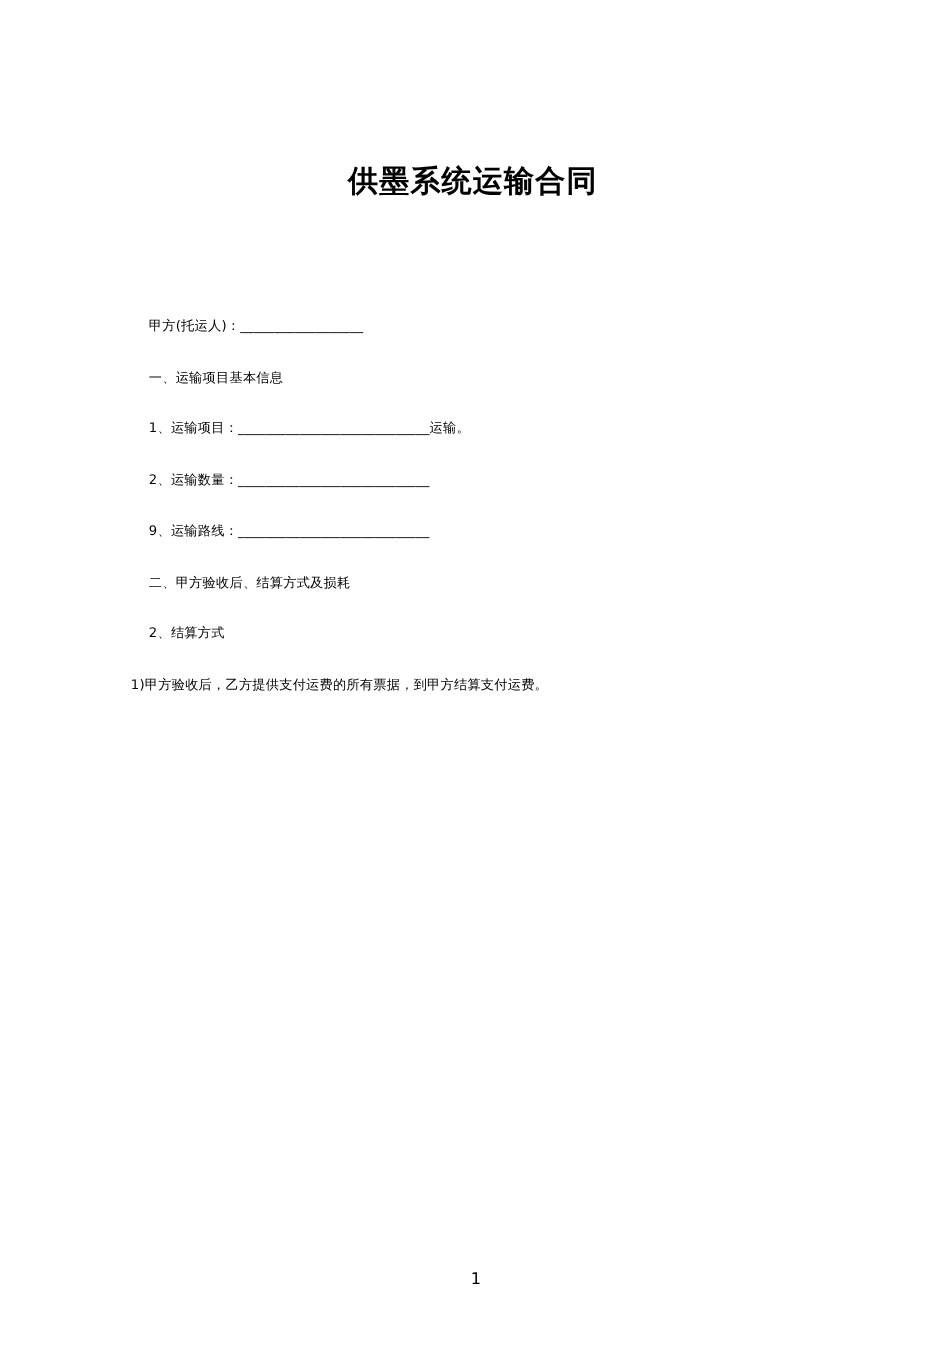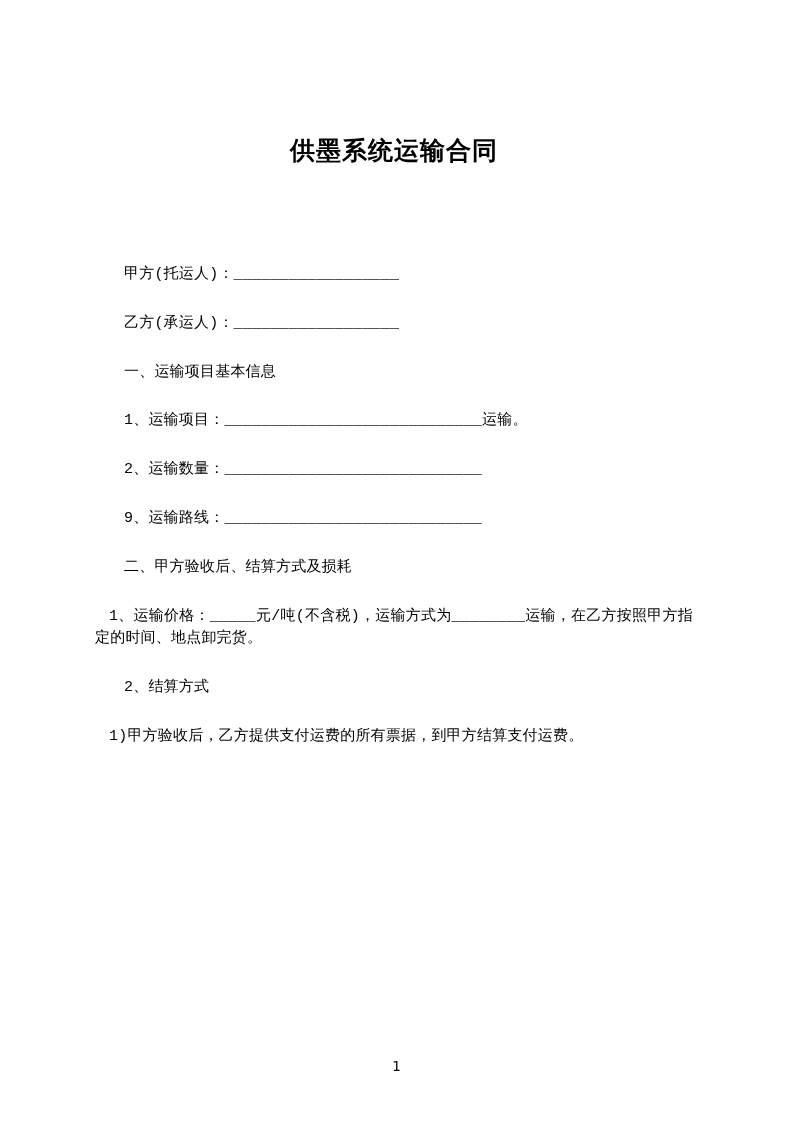--- a/index.html
+++ b/index.html
@@ -28,26 +28,25 @@
     font-weight: bold;
     letter-spacing: 1px;
     margin: 0;
     padding-top: 133px;
     line-height: 1.4;
   }
   .body-block {
     margin-top: 96px;
   }
   p.para {
-    font-size: 15px;
+    font-size: 11px;
     line-height: 1.52;
     margin: 0 0 26px 0;
     text-align: justify;
     letter-spacing: 0.2px;
-    font-family: Liberation Mono, monospace;
   }
   p.indent {
     text-indent: 29px;
   }
   p.indent-small {
     text-indent: 14px;
   }
   .page-number {
     position: absolute;
     bottom: 48px;
@@ -59,25 +58,23 @@
 </style>
 </head>
 <body>
 
 <div class="page">
 
   <h1 class="doc-title">供墨系统运输合同</h1>
 
   <div class="body-block">
     <p class="para indent">甲方(托运人)：__________________</p>
-    <p class="para indent">乙方(承运人)：__________________</p>
     <p class="para indent">一、运输项目基本信息</p>
     <p class="para indent">1、运输项目：____________________________运输。</p>
     <p class="para indent">2、运输数量：____________________________</p>
     <p class="para indent">9、运输路线：____________________________</p>
     <p class="para indent">二、甲方验收后、结算方式及损耗</p>
-    <p class="para indent-small">1、运输价格：_____元/吨(不含税)，运输方式为________运输，在乙方按照甲方指定的时间、地点卸完货。</p>
     <p class="para indent">2、结算方式</p>
     <p class="para indent-small">1)甲方验收后，乙方提供支付运费的所有票据，到甲方结算支付运费。</p>
   </div>
 
   <div class="page-number">1</div>
 </div>
 
 </body></html>

